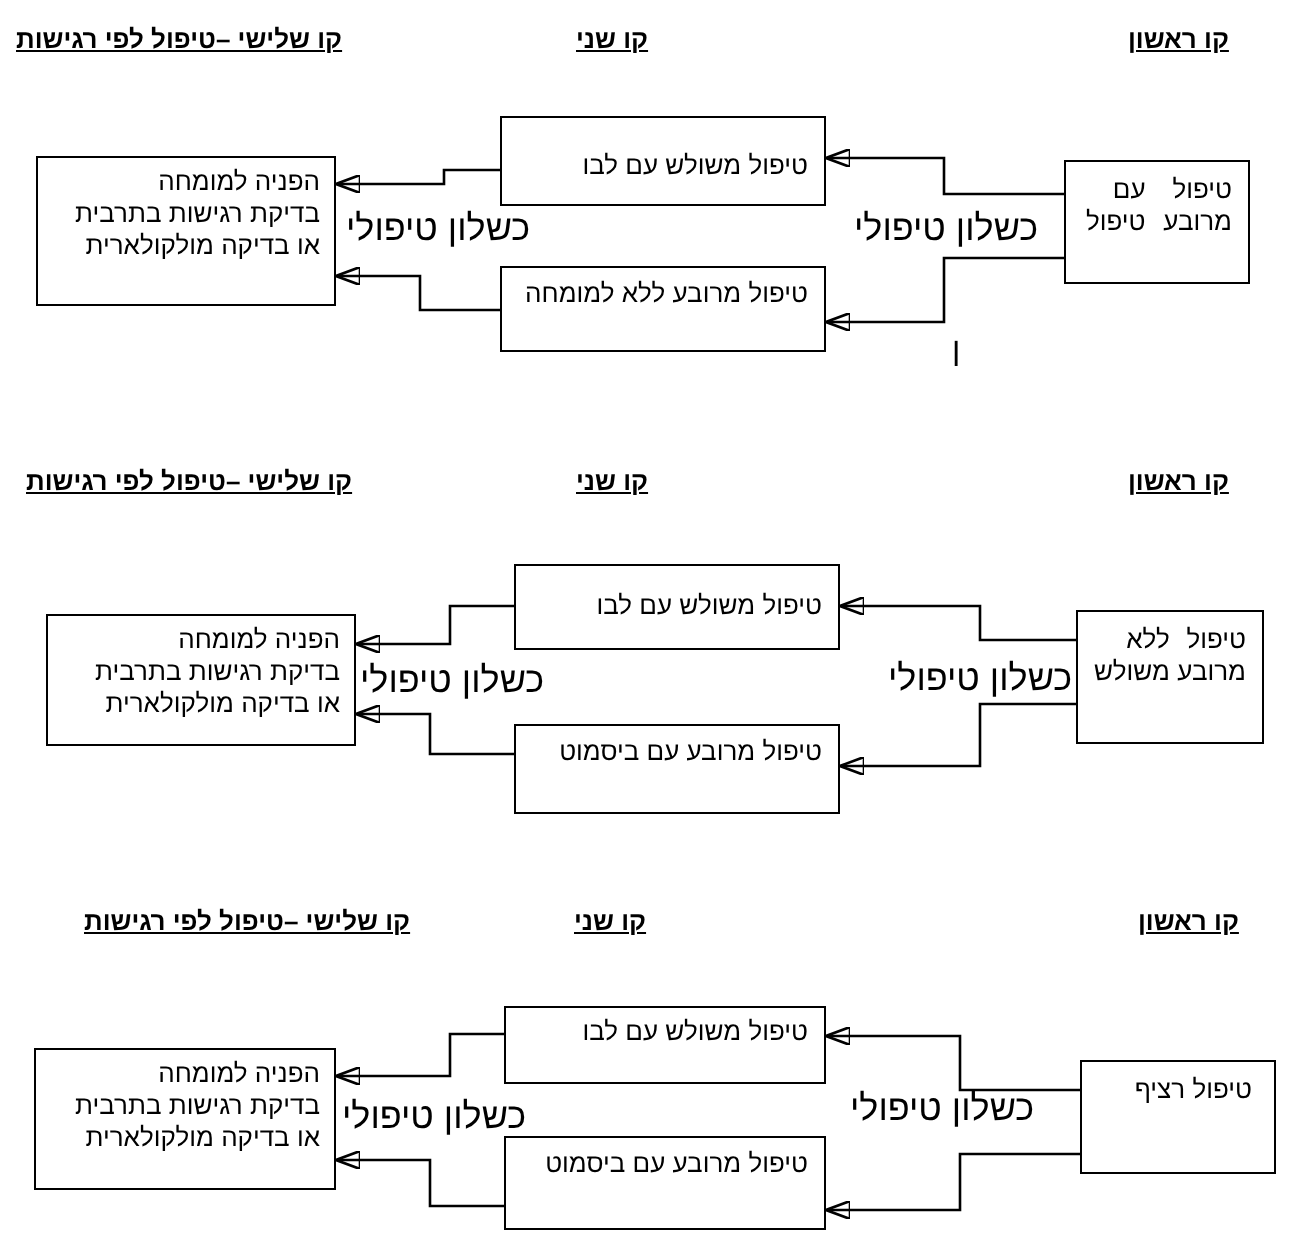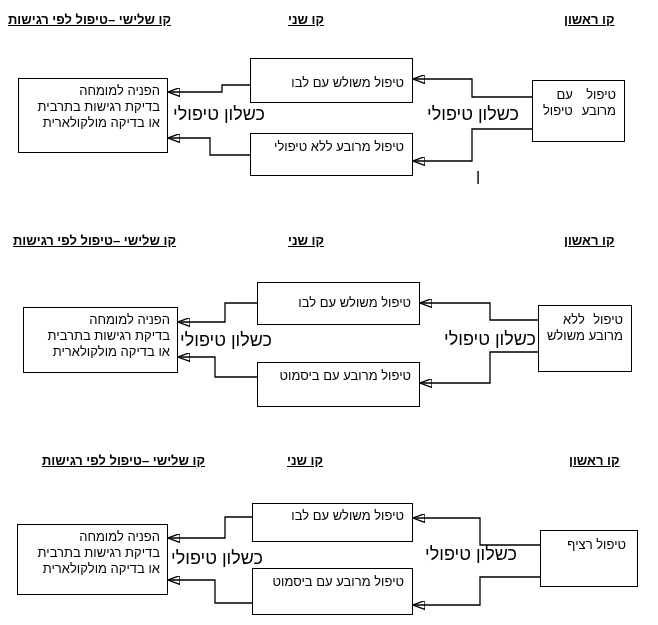--- a/index.html
+++ b/index.html
@@ -72,21 +72,21 @@
   <div class="section">
     <div class="hdr" id="s1-h1">קו ראשון</div>
     <div class="hdr" id="s1-h2">קו שני</div>
     <div class="hdr" id="s1-h3">קו שלישי –טיפול לפי רגישות</div>
 
     <div class="bx twoline" id="s1-right">
       <span class="ln">טיפול מרובע</span>
       <span class="ln">עם טיפול</span>
     </div>
     <div class="bx" id="s1-midtop">טיפול משולש עם לבו</div>
-    <div class="bx" id="s1-midbot">טיפול מרובע ללא טיפולי</div>
+    <div class="bx" id="s1-midbot">טיפול מרובע ללא למומחה</div>
     <div class="bx" id="s1-left">
       <span class="ln">הפניה למומחה</span>
       <span class="ln">בדיקת רגישות בתרבית</span>
       <span class="ln">או בדיקה מולקולארית</span>
     </div>
 
     <div class="flb" id="s1-lbl-r">כשלון טיפולי</div>
     <div class="flb" id="s1-lbl-l">כשלון טיפולי</div>
     <div class="flb" id="s1-stray">ן</div>
   </div>

